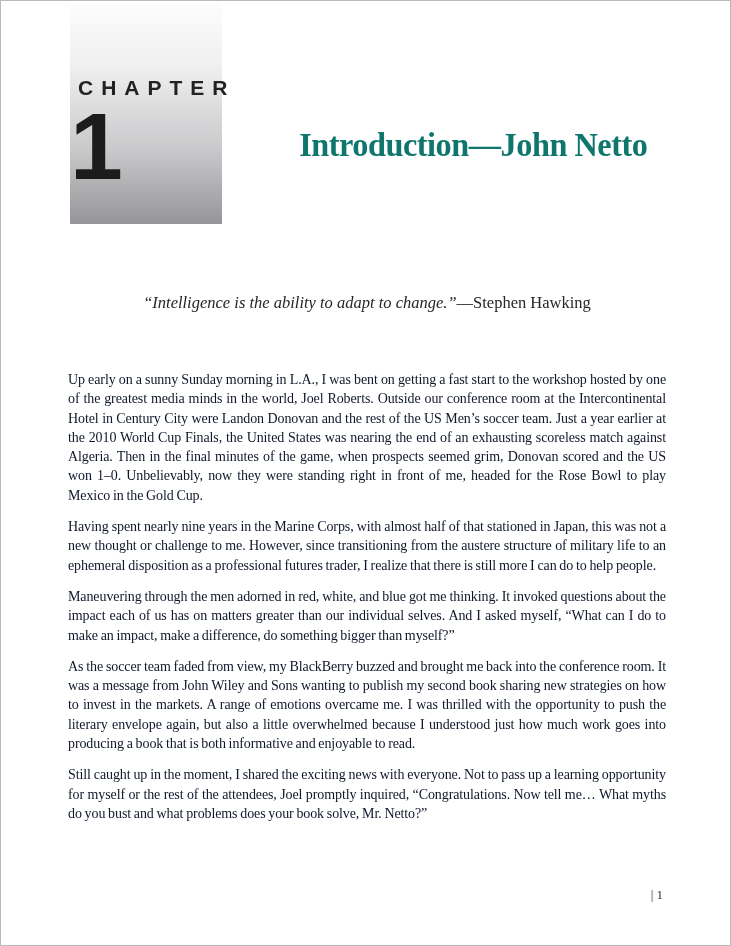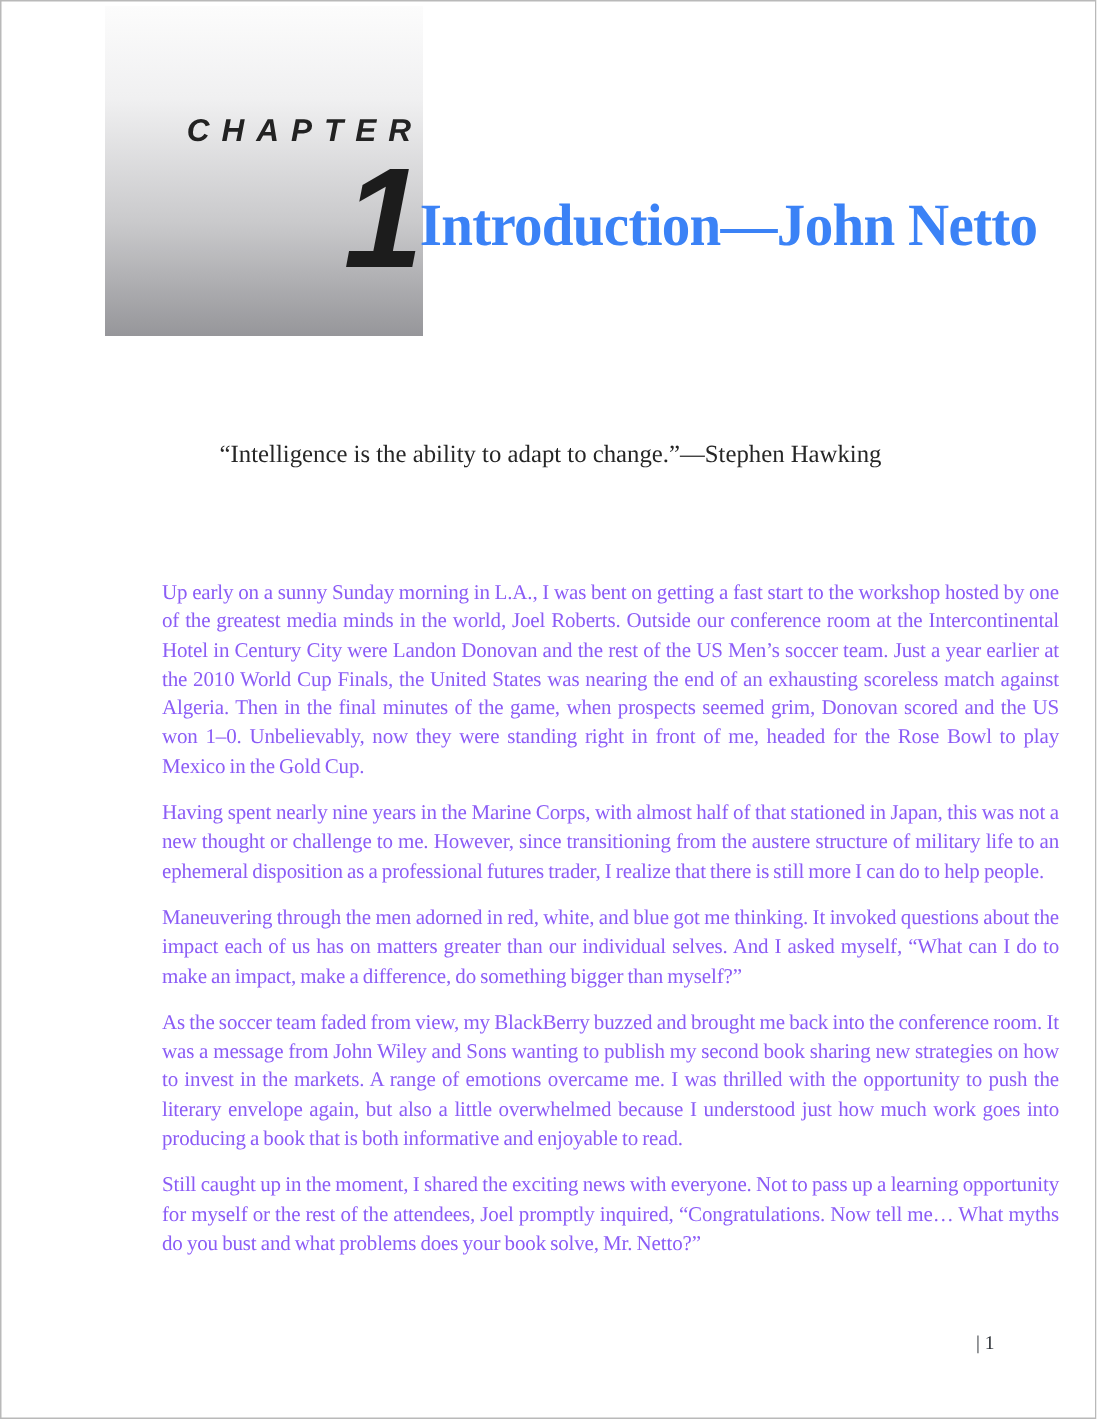--- a/index.html
+++ b/index.html
@@ -7,60 +7,58 @@
     position:relative;
     width:731px; height:946px;
     box-sizing:border-box;
     background:#ffffff;
     border:1px solid #b9b9b9;
     font-family:"Liberation Serif", serif;
     overflow:hidden;
   }
   .chapter-box {
     position:absolute; left:69px; top:3px;
-    width:212px; height:220px;
+    width:152px; height:220px;
     background:linear-gradient(180deg, #fcfcfc 0%, #f0f0f1 28%, #c9c9cb 66%, #96969a 100%);
-    text-align:right;
-    font-style:italic;
+    text-align:left;
   }
   .chapter-label {
     padding-top:72px;
     font-family:"Liberation Sans", sans-serif;
     font-size:21px; font-weight:600;
     letter-spacing:8px; padding-left:8px;
     color:#222222;
   }
   .chapter-number {
     font-family:"Liberation Sans", sans-serif;
     font-weight:bold; font-size:95px; line-height:74px;
     margin-top:9px;
     color:#1c1c1c;
   }
   .chapter-title {
-    position:absolute; left:264px; top:125px; width:442px;
+    position:absolute; left:251px; top:125px; width:442px;
     text-align:center;
-    font-weight:bold; font-size:40px;
-    color:#3b82f6;
+    font-weight:bold; font-size:34px;
+    color:#0f766e;
     letter-spacing:-0.5px;
     white-space:nowrap;
   }
   .chapter-title .squeeze { display:inline-block; transform:scaleX(0.95); transform-origin:center; }
   .quote {
     position:absolute; left:67px; top:292px; width:598px;
     text-align:center; font-size:16.5px; color:#262626;
   }
-  .quote .qtext { }
+  .quote .qtext { font-style:italic; }
   .quote .qattr { font-style:normal;text-align:right; }
   .body-text {
-    position:absolute; left:67px; top:385px; width:598px;
+    position:absolute; left:67px; top:369px; width:598px;
     text-align:justify;
     font-size:14px; line-height:19.3px;
     letter-spacing:-0.1px; word-spacing:-0.6px;
-    color:#8b5cf6;
-    margin-left:40px;
+    color:#0f172a;
   }
   .body-text p { margin:0 0 12px 0; }
   .page-footer {
     position:absolute; right:67px; top:886px;
     font-size:13px; color:#2e3238;
   }
 </style>
 </head>
 <body>
 

